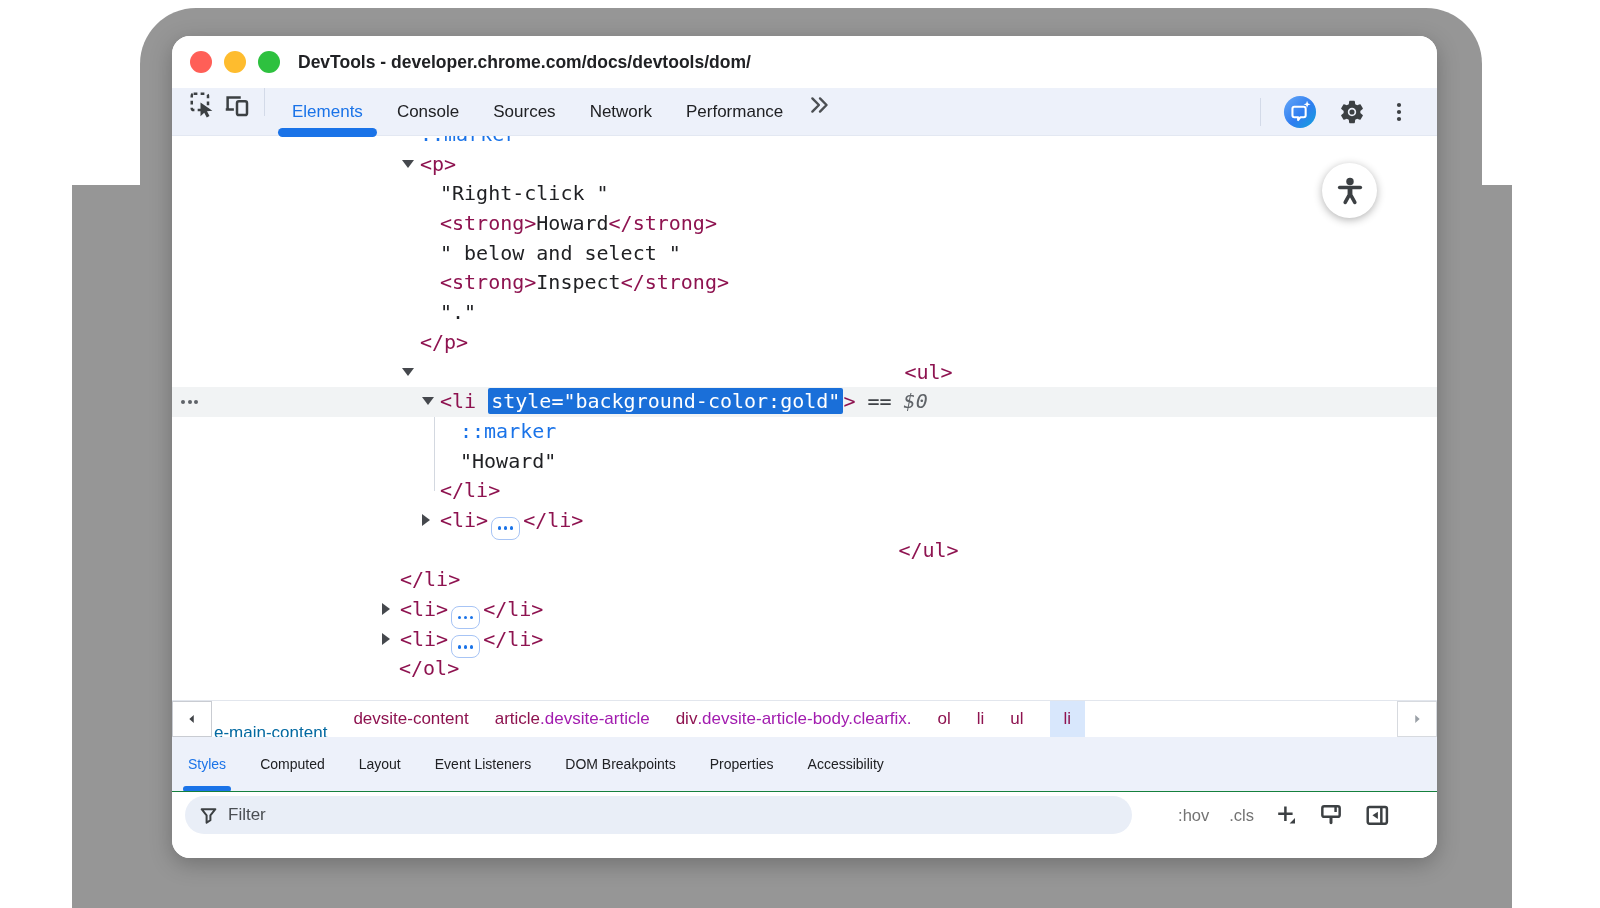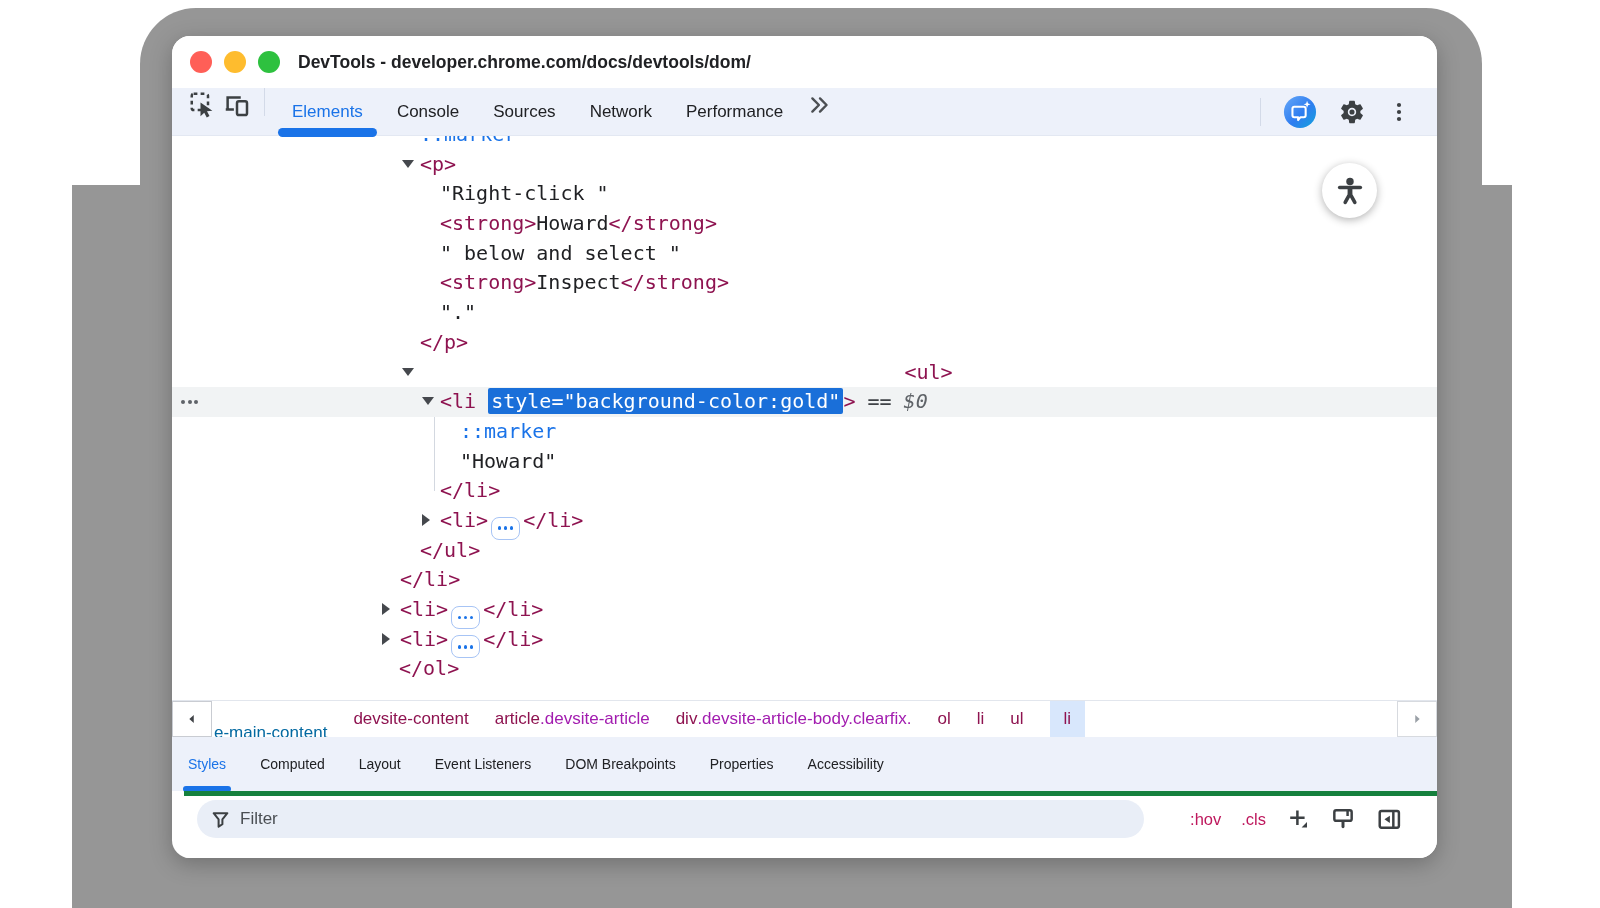--- a/index.html
+++ b/index.html
@@ -72,28 +72,28 @@
 
   
   .paneltabs{position:absolute;top:701px;left:0;width:100%;height:54px;background:#edf1fa;
              display:flex;align-items:stretch;gap:34px;padding-left:16px;box-sizing:border-box;
              font-size:14px;color:#202124;z-index:2;}
   .ptab{position:relative;display:flex;align-items:center;}
   .ptab.active{color:#1a73e8;}
   .ptab-underline{position:absolute;left:-5px;right:-5px;bottom:-1px;height:6px;border-radius:3px;background:#1a73e8;}
 
   
-  .filterbar{position:absolute;top:755px;left:12px;width:100%;height:67px;background:#fff;
-             border-top:5px solid #15803d;box-sizing:border-box;display:flex;align-items:flex-start;
+  .filterbar{position:absolute;top:755px;left:0;width:100%;height:67px;background:#fff;
+             border-top:1px solid #15803d;box-sizing:border-box;display:flex;align-items:flex-start;
              padding:4px 14px 0 13px;z-index:2;}
   .filter-pill{width:947px;height:38px;border-radius:19px;background:#e9eef7;display:flex;
                align-items:center;padding:0 14px;gap:10px;box-sizing:border-box;}
   .filter-text{color:#4a4e53;font-size:17px;}
   .filter-right{margin-left:auto;display:flex;align-items:center;gap:20px;height:38px;padding-right:33px;}
-  .fbtn{font-size:16.5px;color:#be185d;}
+  .fbtn{font-size:16.5px;color:#737373;}
 </style>
 </head>
 <body>
 
 <div class="stage">
   <div class="sil-top"></div>
   <div class="sil-bottom"></div>
 
   <div class="window">
 
@@ -183,21 +183,21 @@
         <div class="dom-row" style="padding-left: 268px;"><span class="seg text">" below and select "</span></div>
         <div class="dom-row" style="padding-left: 268px;"><span class="seg tag">&lt;strong&gt;</span><span class="seg text">Inspect</span><span class="seg tag">&lt;/strong&gt;</span></div>
         <div class="dom-row" style="padding-left: 268px;"><span class="seg text">"."</span></div>
         <div class="dom-row" style="padding-left: 248px;"><span class="seg tag">&lt;/p&gt;</span></div>
         <div class="dom-row" style="padding-left: 248px; text-align: center;"><span class="tri down" style="left: 230px;"></span><span class="seg tag">&lt;ul&gt;</span></div>
         <div class="dom-row selected" style="padding-left: 268px;"><span class="row-dots"><i></i><i></i><i></i></span><span class="tri down" style="left: 250px;"></span><span class="seg tag">&lt;li </span><span class="seg attr-hl">style="background-color:gold"</span><span class="seg tag">&gt;</span><span class="seg eq"> == </span><span class="seg dollar">$0</span></div>
         <div class="dom-row" style="padding-left: 288px;"><span class="seg pseudo">::marker</span></div>
         <div class="dom-row" style="padding-left: 288px;"><span class="seg text">"Howard"</span></div>
         <div class="dom-row" style="padding-left: 268px;"><span class="seg tag">&lt;/li&gt;</span></div>
         <div class="dom-row" style="padding-left: 268px;"><span class="tri right" style="left: 250px;"></span><span class="seg tag">&lt;li&gt;</span><span class="pill"><i></i><i></i><i></i></span><span class="seg tag">&lt;/li&gt;</span></div>
-        <div class="dom-row" style="padding-left: 248px;"><span class="seg tag">&lt;/ul&gt;</span></div>
+        <div class="dom-row" style="padding-left: 248px; text-align: center;"><span class="seg tag">&lt;/ul&gt;</span></div>
         <div class="dom-row" style="padding-left: 228px;"><span class="seg tag">&lt;/li&gt;</span></div>
         <div class="dom-row" style="padding-left: 228px;"><span class="tri right" style="left: 210px;"></span><span class="seg tag">&lt;li&gt;</span><span class="pill"><i></i><i></i><i></i></span><span class="seg tag">&lt;/li&gt;</span></div>
         <div class="dom-row" style="padding-left: 228px;"><span class="tri right" style="left: 210px;"></span><span class="seg tag">&lt;li&gt;</span><span class="pill"><i></i><i></i><i></i></span><span class="seg tag">&lt;/li&gt;</span></div>
         <div class="dom-row" style="padding-left: 208px; margin-left: 19px;"><span class="seg tag">&lt;/ol&gt;</span></div>
         <div class="guide" style="left: 262px; top: 282px; height: 74px;"></div>
       </div>
 
     <div class="a11y-fab">
       <svg width="32" height="32" viewBox="0 0 24 24">
         <circle cx="12" cy="4.8" r="2.8" fill="#3c4043"></circle>

